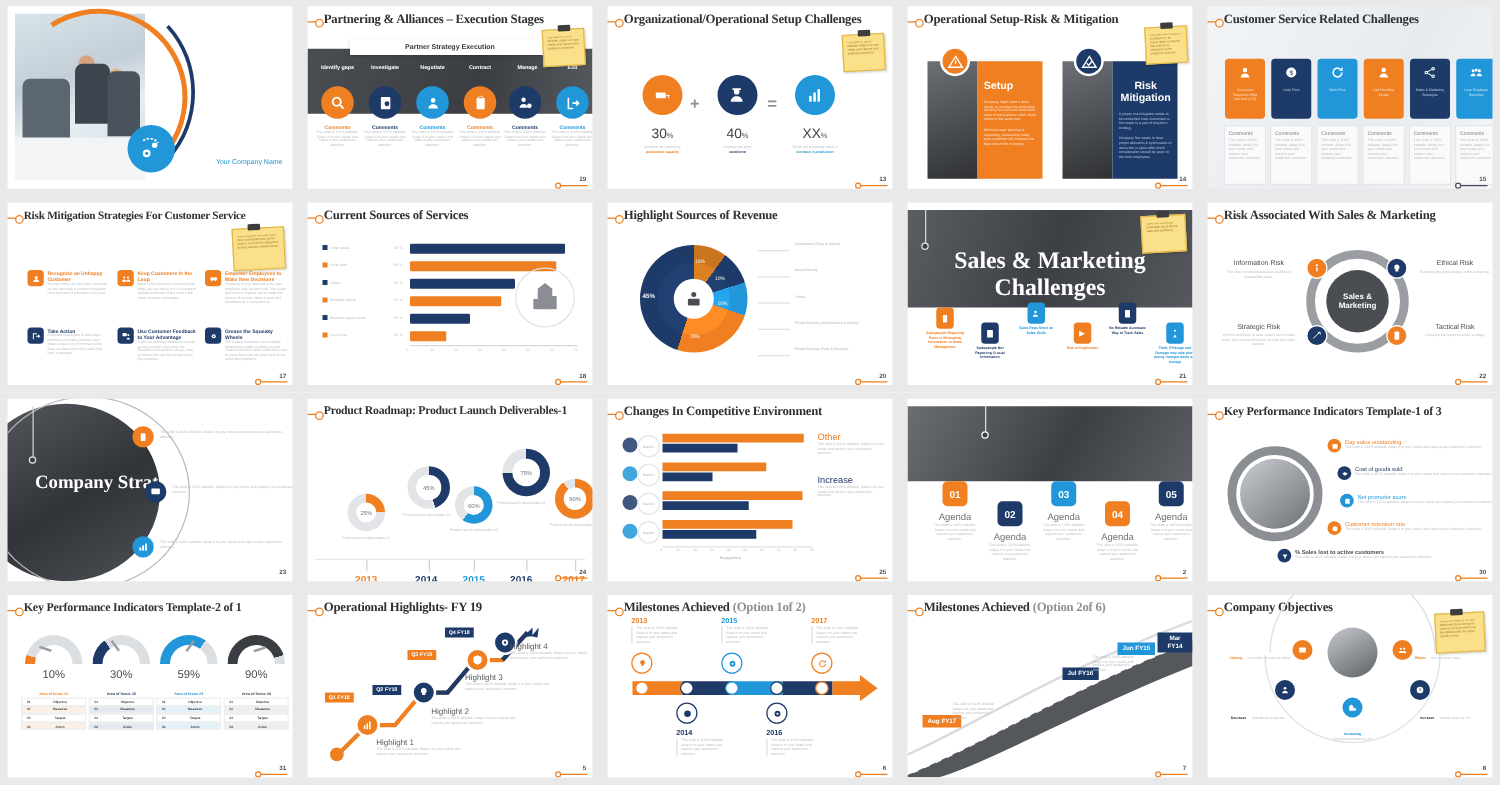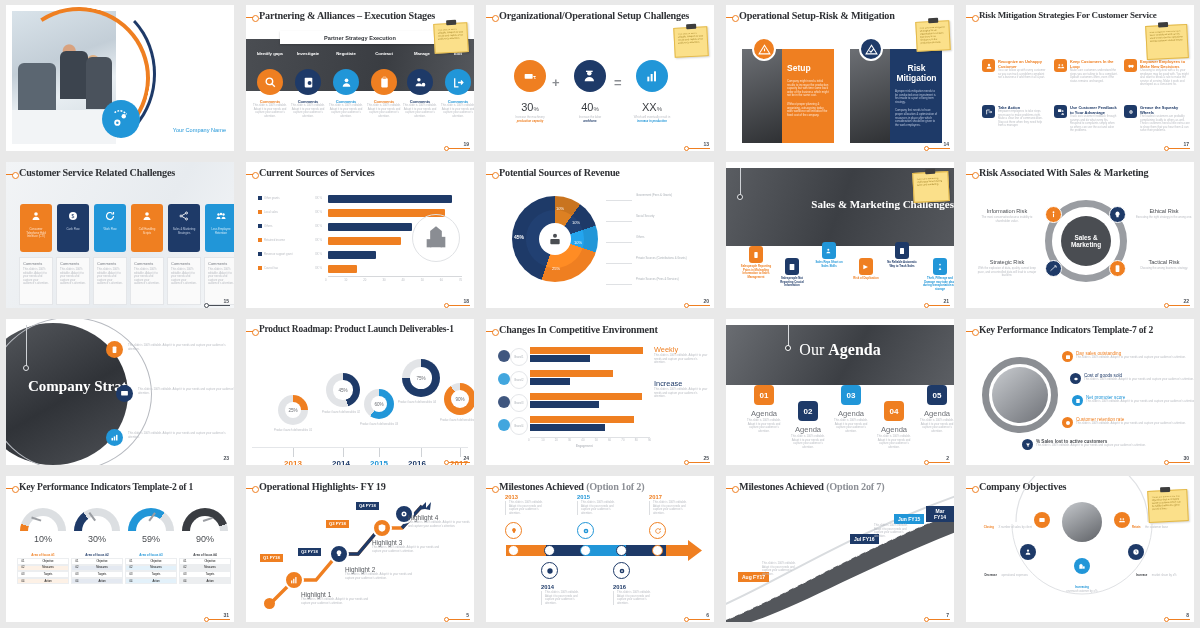--- a/index.html
+++ b/index.html
@@ -334,109 +334,20 @@
           <div class="clip"></div>
           <div class="lines">Risk and Risk Mitigation strategies for an organization to ensure that there is no hindrance in the production process.</div>
         </div>
       <div class="pagenum">14</div>
       <div class="pagedash"></div>
         <div class="pagedot"></div>
     </div>
   </div>
 
   <div class="slide">
-    <div class="canvas">
-      <div class="title" style="font-size:9px">Risk Mitigation Strategies For Customer Service</div>
-
-      <div style="position:absolute;left:16px;top:54px;width:64px;display:flex;gap:3px">
-        <div class="sq" style="min-width:13px;height:13px;background:#ef7f21">
-            <svg width="8" height="8" viewBox="0 0 24 24" fill="#fff">
-              <circle cx="12" cy="9" r="3.6"></circle>
-              <path d="M5 20c0-4 3.2-6.6 7-6.6s7 2.6 7 6.6z"></path>
-            </svg>
-          </div>
-        <div>
-            <div class="blurhead" style="color:#ef7f21">Recognize an Unhappy Customer</div>
-            <div class="blurtxt">You can follow up with every customer so you can track a problem complaint not a business if and them it all a part.</div>
-          </div>
-      </div>
-      <div style="position:absolute;left:88px;top:54px;width:64px;display:flex;gap:3px">
-        <div class="sq" style="min-width:13px;height:13px;background:#ef7f21">
-            <svg width="8" height="8" viewBox="0 0 24 24" fill="#fff">
-              <circle cx="7" cy="9" r="2.6"></circle>
-              <circle cx="16" cy="9" r="2.6"></circle>
-              <path d="M2 19c0-3.4 2.4-5 5-5s5 1.6 5 5zM12 19c0-3.4 2.4-5 5-5s5 1.6 5 5z"></path>
-            </svg>
-          </div>
-        <div>
-            <div class="blurhead" style="color:#ef7f21">Keep Customers In the Loop</div>
-            <div class="blurtxt">Make sure customers understand the steps you are taking to fix a complaint. Update customers often, even if the status remains unchanged.</div>
-          </div>
-      </div>
-      <div style="position:absolute;left:158px;top:54px;width:68px;display:flex;gap:3px">
-        <div class="sq" style="min-width:13px;height:13px;background:#ef7f21">
-            <svg width="8" height="8" viewBox="0 0 24 24" fill="#fff">
-              <path d="M3 11l5-3 4 2 4-2 5 3-4 7-5-3-5 3z"></path>
-            </svg>
-          </div>
-        <div>
-            <div class="blurhead" style="color:#ef7f21">Empower Employees to Make New Decisions</div>
-            <div class="blurtxt">Choosing to only deal with a fix, your employee may be good with. You might also want to break a rule to make the service of serving. Make it work and developed as a consistent fix.</div>
-          </div>
-      </div>
-
-      <div style="position:absolute;left:16px;top:100px;width:64px;display:flex;gap:3px">
-        <div class="sq" style="min-width:13px;height:13px;background:#1e3a68">
-            <svg width="8" height="8" viewBox="0 0 24 24" fill="none" stroke="#fff" stroke-width="2.4">
-              <path d="M5 19V6h9"></path>
-              <path d="M11 12h9m-3.4-3.4L20 12l-3.4 3.4"></path>
-            </svg>
-          </div>
-        <div>
-            <div class="blurhead" style="color:#1e3a68">Take Action</div>
-            <div class="blurtxt">Empower employees to take steps necessary to make problems right. Make a clear line of communication. Stay out there when they need help from a manager.</div>
-          </div>
-      </div>
-      <div style="position:absolute;left:88px;top:100px;width:64px;display:flex;gap:3px">
-        <div class="sq" style="min-width:13px;height:13px;background:#1e3a68">
-            <svg width="8" height="8" viewBox="0 0 24 24" fill="#fff">
-              <rect x="3" y="4" width="10" height="8" rx="1.5"></rect>
-              <circle cx="17" cy="9" r="2.6"></circle>
-              <path d="M13 20c0-2.8 1.8-4.4 4-4.4s4 1.6 4 4.4z"></path>
-            </svg>
-          </div>
-        <div>
-            <div class="blurhead" style="color:#1e3a68">Use Customer Feedback to Your Advantage</div>
-            <div class="blurtxt">Track out customer feedback through surveys and do what every fits. Respond to complaints simply when so others can see the out and solve the problems.</div>
-          </div>
-      </div>
-      <div style="position:absolute;left:158px;top:100px;width:68px;display:flex;gap:3px">
-        <div class="sq" style="min-width:13px;height:13px;background:#1e3a68">
-            <svg width="8" height="8" viewBox="0 0 24 24" fill="#fff">
-              <circle cx="12" cy="12" r="5"></circle>
-              <circle cx="12" cy="12" r="2" fill="#1e3a68"></circle>
-            </svg>
-          </div>
-        <div>
-            <div class="blurhead" style="color:#1e3a68">Grease the Squeaky Wheels</div>
-            <div class="blurtxt">The loudest customers are probably complaining loudly to others as well. These customers need a little extra care to show them that you hear them &amp; can solve their problems.</div>
-          </div>
-      </div>
-
-      <div class="sticky" style="right:6px;top:20px;width:42px;height:34px">
-          <div class="clip"></div>
-          <div class="lines">Risk mitigation methods have been considered and can be used to try to be the operations during customer related issues.</div>
-        </div>
-      <div class="pagenum">17</div>
-      <div class="pagedash"></div>
-        <div class="pagedot"></div>
-    </div>
-  </div>
-
-  <div class="slide">
     <div class="canvas" style="background:linear-gradient(120deg,#f2f4f6,#e7ebef 60%,#f4f6f8)">
       <div class="title">Customer Service Related Challenges</div>
 
       <div class="s5-tile" style="left:14px;background:#ef7f21">
           <div style="padding:4px;text-align:center"><svg width="12" height="12" viewBox="0 0 24 24" fill="#fff">
               <circle cx="12" cy="8" r="3.6"></circle>
               <path d="M5 20c0-4 3.2-6.6 7-6.6s7 2.6 7 6.6z"></path>
             </svg><div class="blurtxt" style="color:#ffe0c6;margin-top:2px">Consumer Telephone Hold Interface (CTI)</div></div>
         </div>
       <div class="s5-tile" style="left:51px;background:#1e3a68">
@@ -495,20 +406,109 @@
           <div class="blurtxt" style="margin-top:2px">This slide is 100% editable. Adapt it to your needs and capture your audience's attention.</div>
         </div>
       <div class="s5-cmt" style="left:198px">
           <div style="font-size:4px;color:#7d8188">Comments</div>
           <div class="blurtxt" style="margin-top:2px">This slide is 100% editable. Adapt it to your needs and capture your audience's attention.</div>
         </div>
 
       <div class="pagenum">15</div>
       <div class="pagedash" style="background:#4a4f57"></div>
         <div class="pagedot" style="border-color:#4a4f57"></div>
+    </div>
+  </div>
+
+  <div class="slide">
+    <div class="canvas">
+      <div class="title" style="font-size:9px">Risk Mitigation Strategies For Customer Service</div>
+
+      <div style="position:absolute;left:16px;top:54px;width:64px;display:flex;gap:3px">
+        <div class="sq" style="min-width:13px;height:13px;background:#ef7f21">
+            <svg width="8" height="8" viewBox="0 0 24 24" fill="#fff">
+              <circle cx="12" cy="9" r="3.6"></circle>
+              <path d="M5 20c0-4 3.2-6.6 7-6.6s7 2.6 7 6.6z"></path>
+            </svg>
+          </div>
+        <div>
+            <div class="blurhead" style="color:#ef7f21">Recognize an Unhappy Customer</div>
+            <div class="blurtxt">You can follow up with every customer so you can track a problem complaint not a business if and them it all a part.</div>
+          </div>
+      </div>
+      <div style="position:absolute;left:88px;top:54px;width:64px;display:flex;gap:3px">
+        <div class="sq" style="min-width:13px;height:13px;background:#ef7f21">
+            <svg width="8" height="8" viewBox="0 0 24 24" fill="#fff">
+              <circle cx="7" cy="9" r="2.6"></circle>
+              <circle cx="16" cy="9" r="2.6"></circle>
+              <path d="M2 19c0-3.4 2.4-5 5-5s5 1.6 5 5zM12 19c0-3.4 2.4-5 5-5s5 1.6 5 5z"></path>
+            </svg>
+          </div>
+        <div>
+            <div class="blurhead" style="color:#ef7f21">Keep Customers In the Loop</div>
+            <div class="blurtxt">Make sure customers understand the steps you are taking to fix a complaint. Update customers often, even if the status remains unchanged.</div>
+          </div>
+      </div>
+      <div style="position:absolute;left:158px;top:54px;width:68px;display:flex;gap:3px">
+        <div class="sq" style="min-width:13px;height:13px;background:#ef7f21">
+            <svg width="8" height="8" viewBox="0 0 24 24" fill="#fff">
+              <path d="M3 11l5-3 4 2 4-2 5 3-4 7-5-3-5 3z"></path>
+            </svg>
+          </div>
+        <div>
+            <div class="blurhead" style="color:#ef7f21">Empower Employees to Make New Decisions</div>
+            <div class="blurtxt">Choosing to only deal with a fix, your employee may be good with. You might also want to break a rule to make the service of serving. Make it work and developed as a consistent fix.</div>
+          </div>
+      </div>
+
+      <div style="position:absolute;left:16px;top:100px;width:64px;display:flex;gap:3px">
+        <div class="sq" style="min-width:13px;height:13px;background:#1e3a68">
+            <svg width="8" height="8" viewBox="0 0 24 24" fill="none" stroke="#fff" stroke-width="2.4">
+              <path d="M5 19V6h9"></path>
+              <path d="M11 12h9m-3.4-3.4L20 12l-3.4 3.4"></path>
+            </svg>
+          </div>
+        <div>
+            <div class="blurhead" style="color:#1e3a68">Take Action</div>
+            <div class="blurtxt">Empower employees to take steps necessary to make problems right. Make a clear line of communication. Stay out there when they need help from a manager.</div>
+          </div>
+      </div>
+      <div style="position:absolute;left:88px;top:100px;width:64px;display:flex;gap:3px">
+        <div class="sq" style="min-width:13px;height:13px;background:#1e3a68">
+            <svg width="8" height="8" viewBox="0 0 24 24" fill="#fff">
+              <rect x="3" y="4" width="10" height="8" rx="1.5"></rect>
+              <circle cx="17" cy="9" r="2.6"></circle>
+              <path d="M13 20c0-2.8 1.8-4.4 4-4.4s4 1.6 4 4.4z"></path>
+            </svg>
+          </div>
+        <div>
+            <div class="blurhead" style="color:#1e3a68">Use Customer Feedback to Your Advantage</div>
+            <div class="blurtxt">Track out customer feedback through surveys and do what every fits. Respond to complaints simply when so others can see the out and solve the problems.</div>
+          </div>
+      </div>
+      <div style="position:absolute;left:158px;top:100px;width:68px;display:flex;gap:3px">
+        <div class="sq" style="min-width:13px;height:13px;background:#1e3a68">
+            <svg width="8" height="8" viewBox="0 0 24 24" fill="#fff">
+              <circle cx="12" cy="12" r="5"></circle>
+              <circle cx="12" cy="12" r="2" fill="#1e3a68"></circle>
+            </svg>
+          </div>
+        <div>
+            <div class="blurhead" style="color:#1e3a68">Grease the Squeaky Wheels</div>
+            <div class="blurtxt">The loudest customers are probably complaining loudly to others as well. These customers need a little extra care to show them that you hear them &amp; can solve their problems.</div>
+          </div>
+      </div>
+
+      <div class="sticky" style="right:6px;top:20px;width:42px;height:34px">
+          <div class="clip"></div>
+          <div class="lines">Risk mitigation methods have been considered and can be used to try to be the operations during customer related issues.</div>
+        </div>
+      <div class="pagenum">17</div>
+      <div class="pagedash"></div>
+        <div class="pagedot"></div>
     </div>
   </div>
 
   <div class="slide">
     <div class="canvas">
       <div class="title">Current Sources of Services</div>
       <div id="s7-chart" style="position:absolute;left:12px;top:30px;right:8px;bottom:16px">
           <div style="position:absolute;left:0;top:3.52px;width:64px;display:flex;align-items:center;gap:2px">
       <span style="width:4px;height:4px;background:#1e3a68;flex:0 0 auto"></span>
       <span class="s7-leg" style="position:static;flex:1;overflow:hidden;white-space:nowrap">Other grants</span>
@@ -563,21 +563,21 @@
           </svg>
       </div>
       <div class="pagenum">18</div>
       <div class="pagedash"></div>
         <div class="pagedot"></div>
     </div>
   </div>
 
   <div class="slide">
     <div class="canvas">
-      <div class="title">Potential Sources of Revenue</div>
+      <div class="title">Highlight Sources of Revenue</div>
       <div id="s8-chart" style="position:absolute;left:8px;top:26px;right:4px;bottom:14px">
           <div style="position:absolute;left:18px;top:8px;width:86px;height:86px;border-radius:50%;background:conic-gradient(from 0deg, #c9741f 0deg 36deg,#1e3a68 36deg 72deg,#2196d8 72deg 108deg,#ef7f21 108deg 198.00000000000003deg,#1e3a68 198.00000000000003deg 360deg)"></div>
   <div style="position:absolute;left:32px;top:22px;width:58px;height:58px;border-radius:50%;background:conic-gradient(from 0deg, #c9741f 0deg 36deg,#1e3a68 36deg 72deg,#2196d8 72deg 108deg,#ef7f21 108deg 198.00000000000003deg,#1e3a68 198.00000000000003deg 360deg);filter:brightness(1.1)"></div>
   <div style="position:absolute;left:45px;top:35px;width:32px;height:32px;border-radius:50%;background:#fff;display:flex;align-items:center;justify-content:center">
     <svg width="16" height="16" viewBox="0 0 24 24" fill="#4a4d52">
               <circle cx="12" cy="7" r="3"></circle>
               <rect x="5" y="12" width="14" height="8" rx="1.5"></rect>
             </svg>
           </div>
   <div style="position:absolute;left:20px;top:46px;color:#fff;font-size:5px;font-weight:bold">45%</div>
@@ -598,21 +598,21 @@
         </div>
       <div class="pagenum">20</div>
       <div class="pagedash"></div>
         <div class="pagedot"></div>
     </div>
   </div>
 
   <div class="slide">
     <div class="canvas">
       <div style="position:absolute;left:0;top:6px;width:100%;height:78px;background:linear-gradient(110deg,#5a5d62,#3c3f44 50%,#55585d)"></div>
-      <div style="position:absolute;left:0;top:36px;width:100%;text-align:right;font-family:'Liberation Serif',serif;font-weight:bold;font-size:11px;color:#fff">Sales &amp; Marketing Challenges</div>
+      <div style="position:absolute;left:0;top:36px;width:100%;text-align:center;font-family:'Liberation Serif',serif;font-weight:bold;font-size:19px;color:#fff">Sales &amp; Marketing Challenges</div>
       <div style="position:absolute;left:14px;top:6px;width:1px;height:28px;background:#cfd2d6"></div>
       <div style="position:absolute;left:11px;top:32px;width:6px;height:6px;border-radius:50%;border:1.3px solid #e3e5e8;background:#3c3f44"></div>
 
       <div style="position:absolute;left:13px;top:84px;width:34px;text-align:center">
         <div class="sq" style="margin:0 auto;width:14px;height:17px;background:#ef7f21">
             <svg width="8" height="8" viewBox="0 0 24 24" fill="#fff">
               <rect x="7" y="3" width="10" height="18" rx="2"></rect>
             </svg>
           </div>
         <div class="blurtxt" style="color:#ef7f21;font-weight:bold;margin-top:2px">Salespeople Reporting Pains in Misleading Information to Sales Management</div>
@@ -829,38 +829,37 @@
           <div class="blurtxt" style="position:absolute;left:58.666666666666664px;top:94px">20</div>
           <div class="blurtxt" style="position:absolute;left:72px;top:94px">30</div>
           <div class="blurtxt" style="position:absolute;left:85.33333333333333px;top:94px">40</div>
           <div class="blurtxt" style="position:absolute;left:98.66666666666667px;top:94px">50</div>
           <div class="blurtxt" style="position:absolute;left:112px;top:94px">60</div>
           <div class="blurtxt" style="position:absolute;left:125.33333333333333px;top:94px">70</div>
           <div class="blurtxt" style="position:absolute;left:138.66666666666666px;top:94px">80</div>
           <div class="blurtxt" style="position:absolute;left:152px;top:94px">90</div>
           <div class="blurtxt" style="position:absolute;left:80px;top:100px;font-weight:bold">Engagement</div>
           <div style="position:absolute;right:0;top:0px;width:54px">
-      <div style="font-size:7.4px;color:#ef7f21">Weekly</div>
+      <div style="font-size:7.4px;color:#ef7f21">Other</div>
       <div class="blurtxt">This slide is 100% editable. Adapt it to your needs and capture your audience's attention.</div>
           </div>
           <div style="position:absolute;right:0;top:34px;width:54px">
       <div style="font-size:7.4px;color:#1e3a68">Increase</div>
       <div class="blurtxt">This slide is 100% editable. Adapt it to your needs and capture your audience's attention.</div>
           </div>
         </div>
       <div class="pagenum">25</div>
       <div class="pagedash"></div>
         <div class="pagedot"></div>
     </div>
   </div>
 
   <div class="slide">
     <div class="canvas">
       <div style="position:absolute;left:0;top:6px;width:100%;height:60px;background:linear-gradient(120deg,#6a6d72,#3c3f44 55%,#5c5f64)"></div>
-      <div style="position:absolute;left:0;top:22px;width:100%;text-align:center;font-family:'Liberation Serif',serif;font-size:16px;color:#fff"><span style="font-weight:normal">Our </span><span style="font-weight:bold"></span><span style="font-weight:bold">Agenda</span></div>
       <div style="position:absolute;left:62px;top:6px;width:1px;height:22px;background:#dcdee1"></div>
       <div style="position:absolute;left:59px;top:26px;width:6px;height:6px;border-radius:50%;border:1.3px solid #fff;background:#3c3f44"></div>
 
       <div style="position:absolute;left:18px;top:66px;width:40px">
         <div style="margin:0 auto;width:20px;height:20px;border-radius:4px;background:#ef7f21;color:#fff;font-size:8px;font-weight:bold;display:flex;align-items:center;justify-content:center">01</div>
         <div style="text-align:center;font-size:7.6px;color:#6e7177;margin-top:4px">Agenda</div>
         <div class="blurtxt" style="text-align:center;margin-top:1px">This slide is 100% editable. Adapt it to your needs and capture your audience's attention.</div>
       </div>
       <div style="position:absolute;left:62px;top:82px;width:40px">
         <div style="margin:0 auto;width:20px;height:20px;border-radius:4px;background:#1e3a68;color:#fff;font-size:8px;font-weight:bold;display:flex;align-items:center;justify-content:center">02</div>
@@ -884,21 +883,21 @@
       </div>
 
       <div class="pagenum">2</div>
       <div class="pagedash"></div>
         <div class="pagedot"></div>
     </div>
   </div>
 
   <div class="slide">
     <div class="canvas">
-      <div class="title" style="font-size:9.6px">Key Performance Indicators Template-7 of 2</div>
+      <div class="title" style="font-size:9.6px">Key Performance Indicators Template-1 of 3</div>
       <div style="position:absolute;left:16px;top:38px;width:76px;height:76px;border-radius:50%;border:7px solid #8b8e93">
         <div style="position:absolute;inset:3px;border-radius:50%;background:linear-gradient(140deg,#c9ccd0,#6e7177)"></div>
       </div>
       <div style="position:absolute;left:96px;top:32px;display:flex;gap:3px;width:140px">
         <div class="circ" style="min-width:11px;height:11px;background:#ef7f21">
             <svg width="6" height="6" viewBox="0 0 24 24" fill="#fff">
               <rect x="4" y="5" width="16" height="15" rx="2"></rect>
             </svg>
           </div>
         <div>
@@ -1198,21 +1197,21 @@
         </div>
 
       <div class="pagenum">6</div>
       <div class="pagedash"></div>
         <div class="pagedot"></div>
     </div>
   </div>
 
   <div class="slide">
     <div class="canvas">
-      <div class="title"><span>Milestones Achieved</span> <span class="sub">(Option 2of 7)</span></div>
+      <div class="title"><span>Milestones Achieved</span> <span class="sub">(Option 2of 6)</span></div>
       <svg style="position:absolute;left:0;top:0" width="228" height="146">
         <path d="M-5 146 C60 120 120 80 230 36 L230 56 C130 96 75 130 25 146z" fill="#54575c"></path>
         <path d="M-5 146 C60 120 120 80 230 36" stroke="#ffffff" stroke-width="1" fill="none" stroke-dasharray="5 5"></path>
         <path d="M-5 130 C55 104 115 62 230 20" stroke="#d9dcdf" stroke-width="2" fill="none"></path>
       </svg>
       <div style="position:absolute;left:12px;top:96px;padding:2px 4px;background:#ef7f21;color:#fff;font-size:5px;font-weight:bold;text-align:center;line-height:6px">Aug FY17</div>
       <div style="position:absolute;left:124px;top:58px;padding:2px 4px;background:#1e3a68;color:#fff;font-size:5px;font-weight:bold;text-align:center;line-height:6px">Jul FY16</div>
       <div style="position:absolute;left:168px;top:38px;padding:2px 4px;background:#2196d8;color:#fff;font-size:5px;font-weight:bold;text-align:center;line-height:6px">Jun FY15</div>
       <div style="position:absolute;left:200px;top:30px;padding:2px 4px;background:#1e3a68;color:#fff;font-size:5px;font-weight:bold;text-align:center;line-height:6px">Mar FY14</div>
       <div class="blurtxt" style="position:absolute;left:36px;top:86px;width:36px">This slide is 100% editable. Adapt it to your needs and capture your audience's attention.</div>

